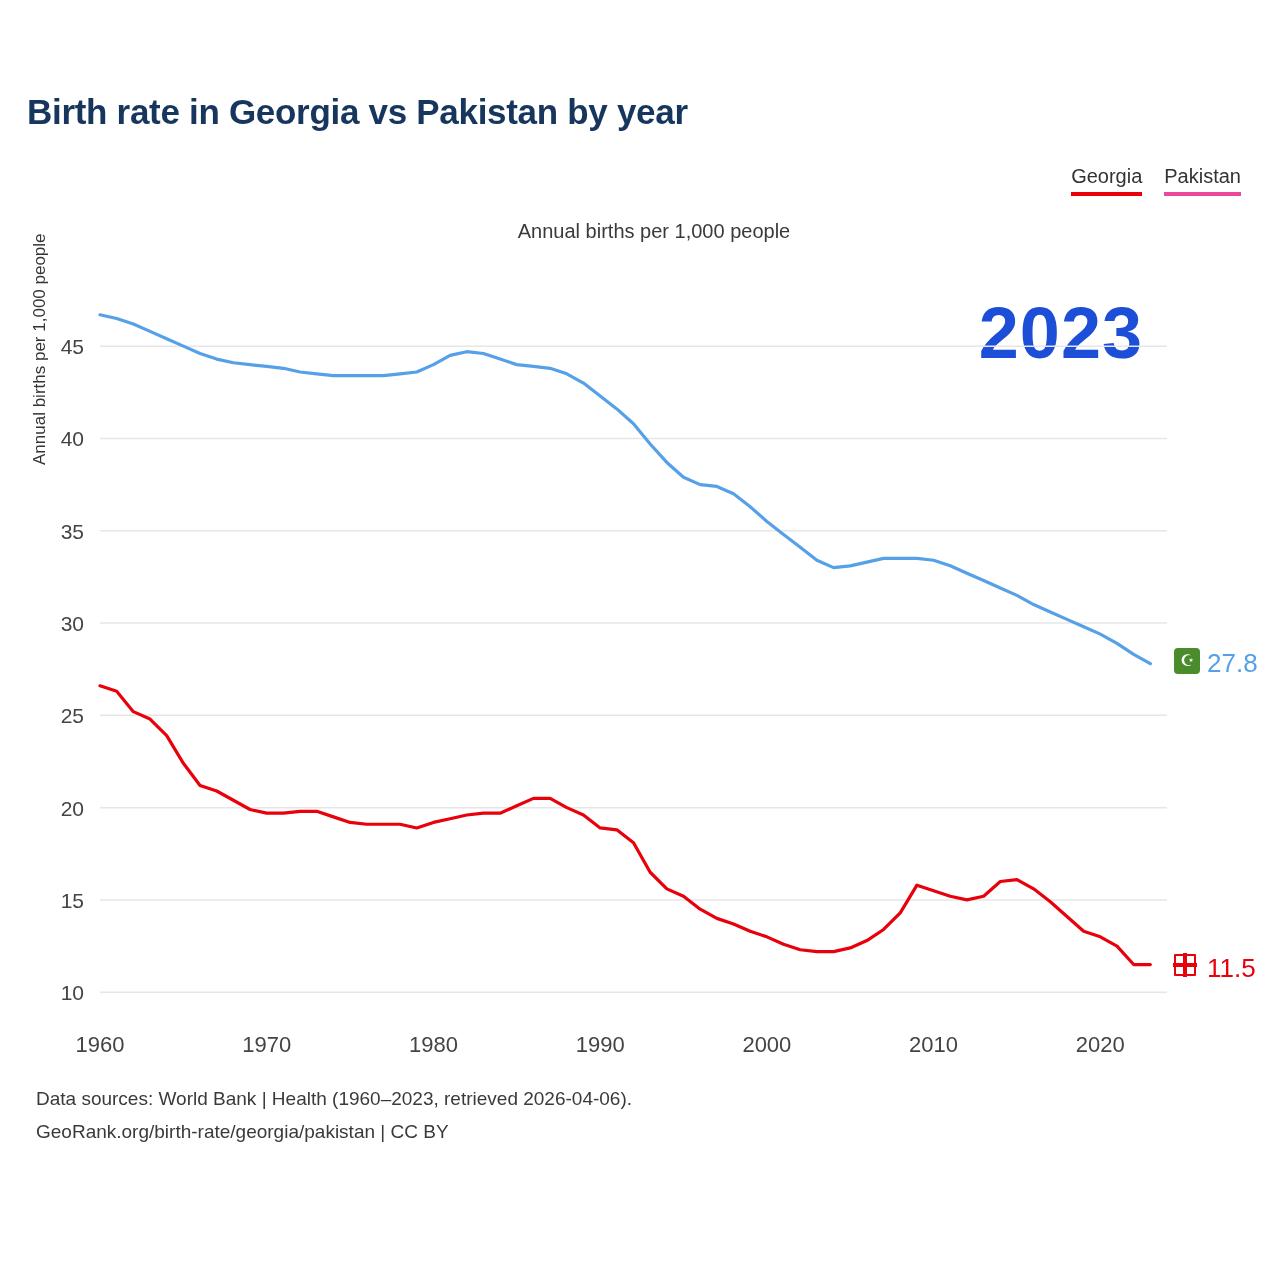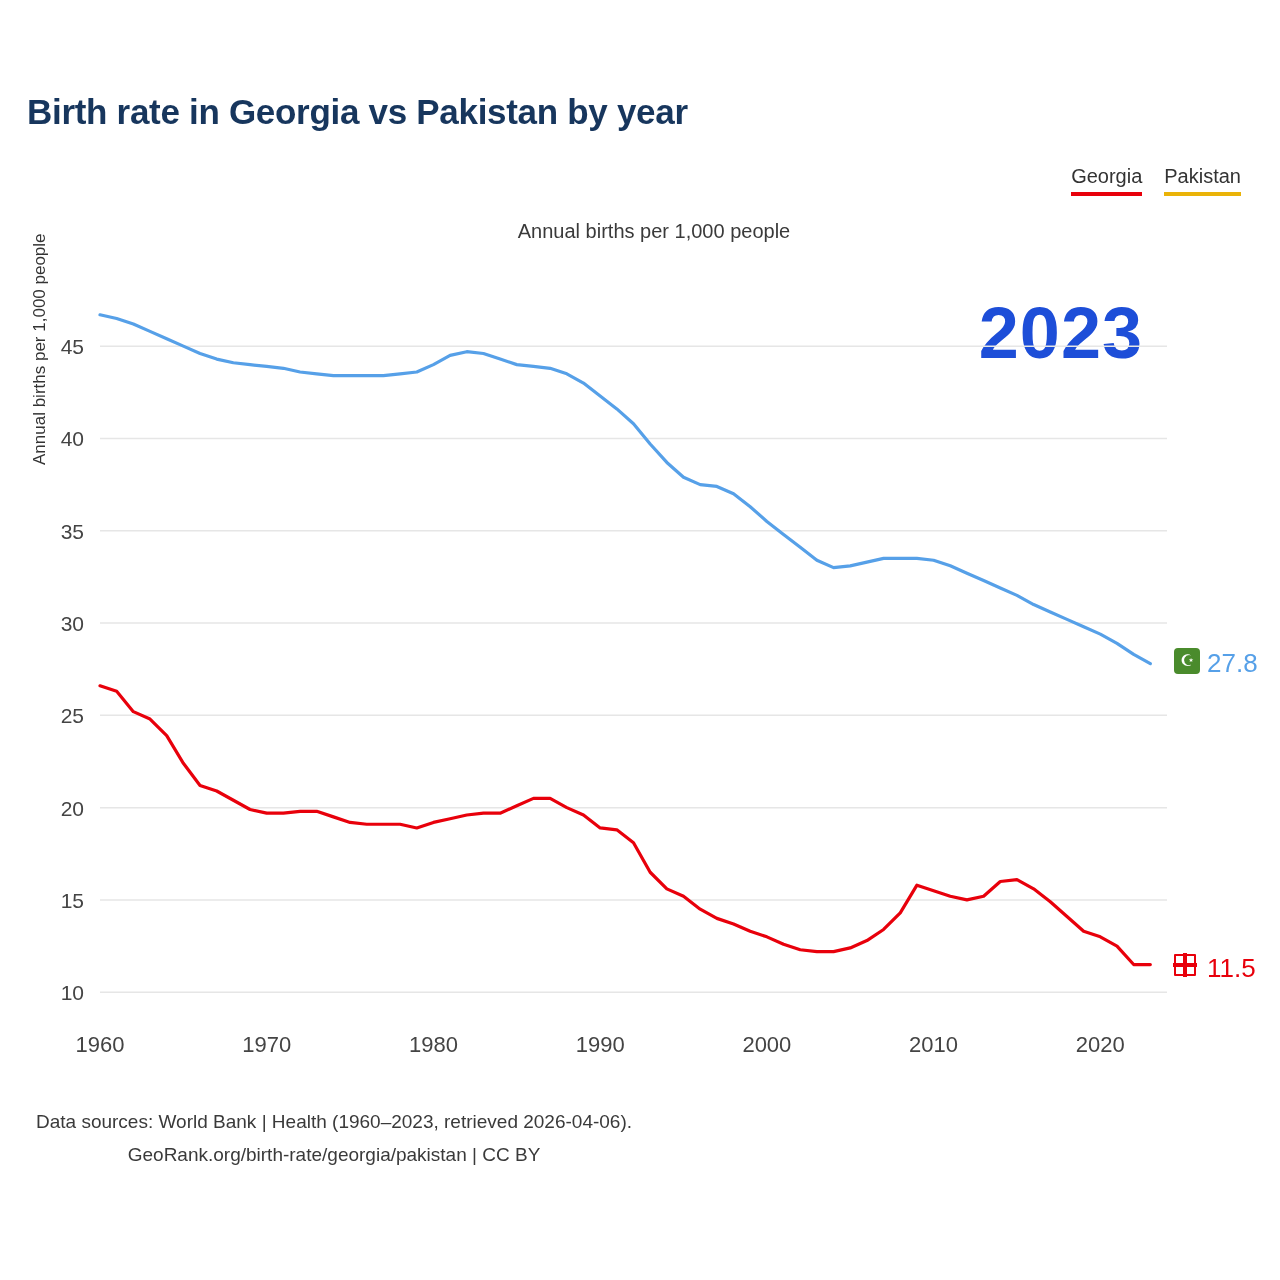--- a/index.html
+++ b/index.html
@@ -40,21 +40,21 @@
   .legend-item {
     font-size: 20px;
     color: #333;
     padding-bottom: 5px;
     line-height: 1.05;
   }
   .legend-item.georgia {
     border-bottom: 4px solid #e8000b;
   }
   .legend-item.pakistan {
-    border-bottom: 4px solid #eab308;
+    border-bottom: 4px solid #ec4899;
   }
   #subtitle {
     position: absolute;
     left: 0;
     right: 0;
     top: 220px;
     text-align: center;
     font-size: 20px;
     color: #3a3a3a;
     padding-left: 40px;
@@ -143,25 +143,24 @@
   #flag-georgia .dot {
     position: absolute;
     width: 7px;
     height: 7px;
     border: 2px solid #e8000b;
     border-radius: 1px;
   }
   #footer {
     position: absolute;
     left: 36px;
-    top: 1105px;
+    top: 1082px;
     font-size: 19px;
     color: #3a3a3a;
     line-height: 1.75;
-    text-align: center;
   }
 </style>
 </head>
 <body>
 
 <div id="page">
 
   <div id="chart-title">Birth rate in Georgia vs Pakistan by year</div>
 
   <div id="legend">

